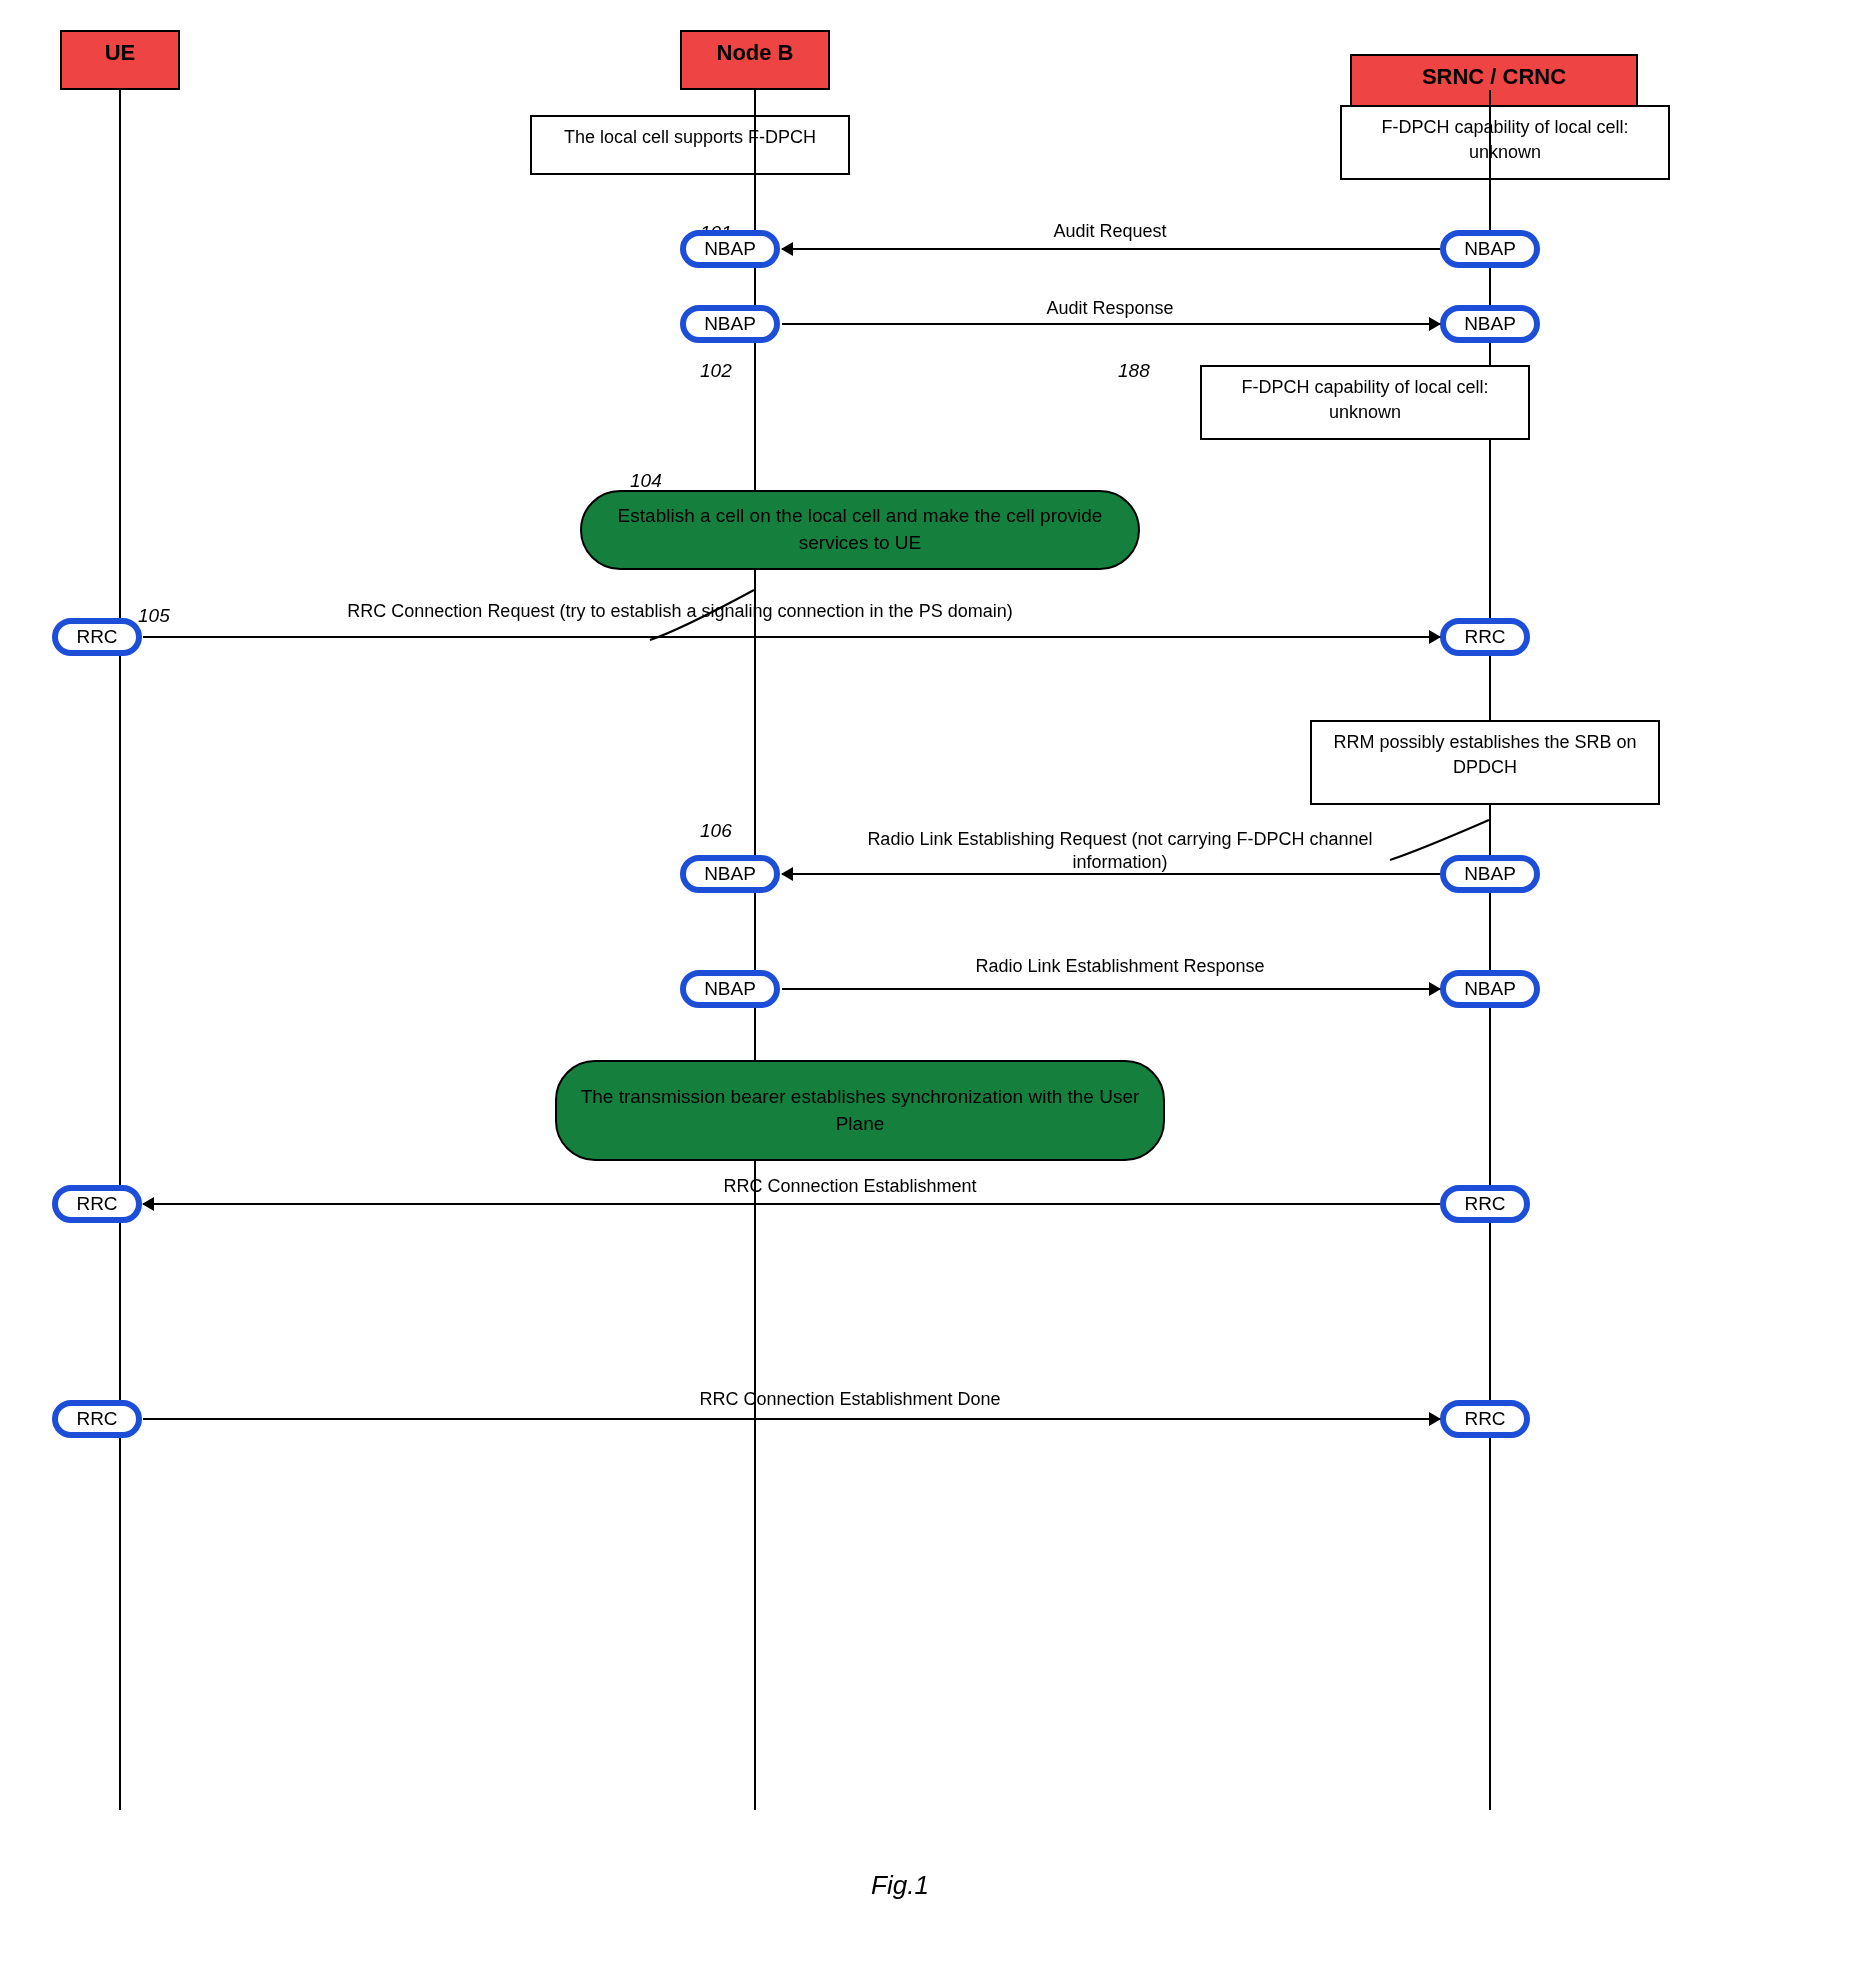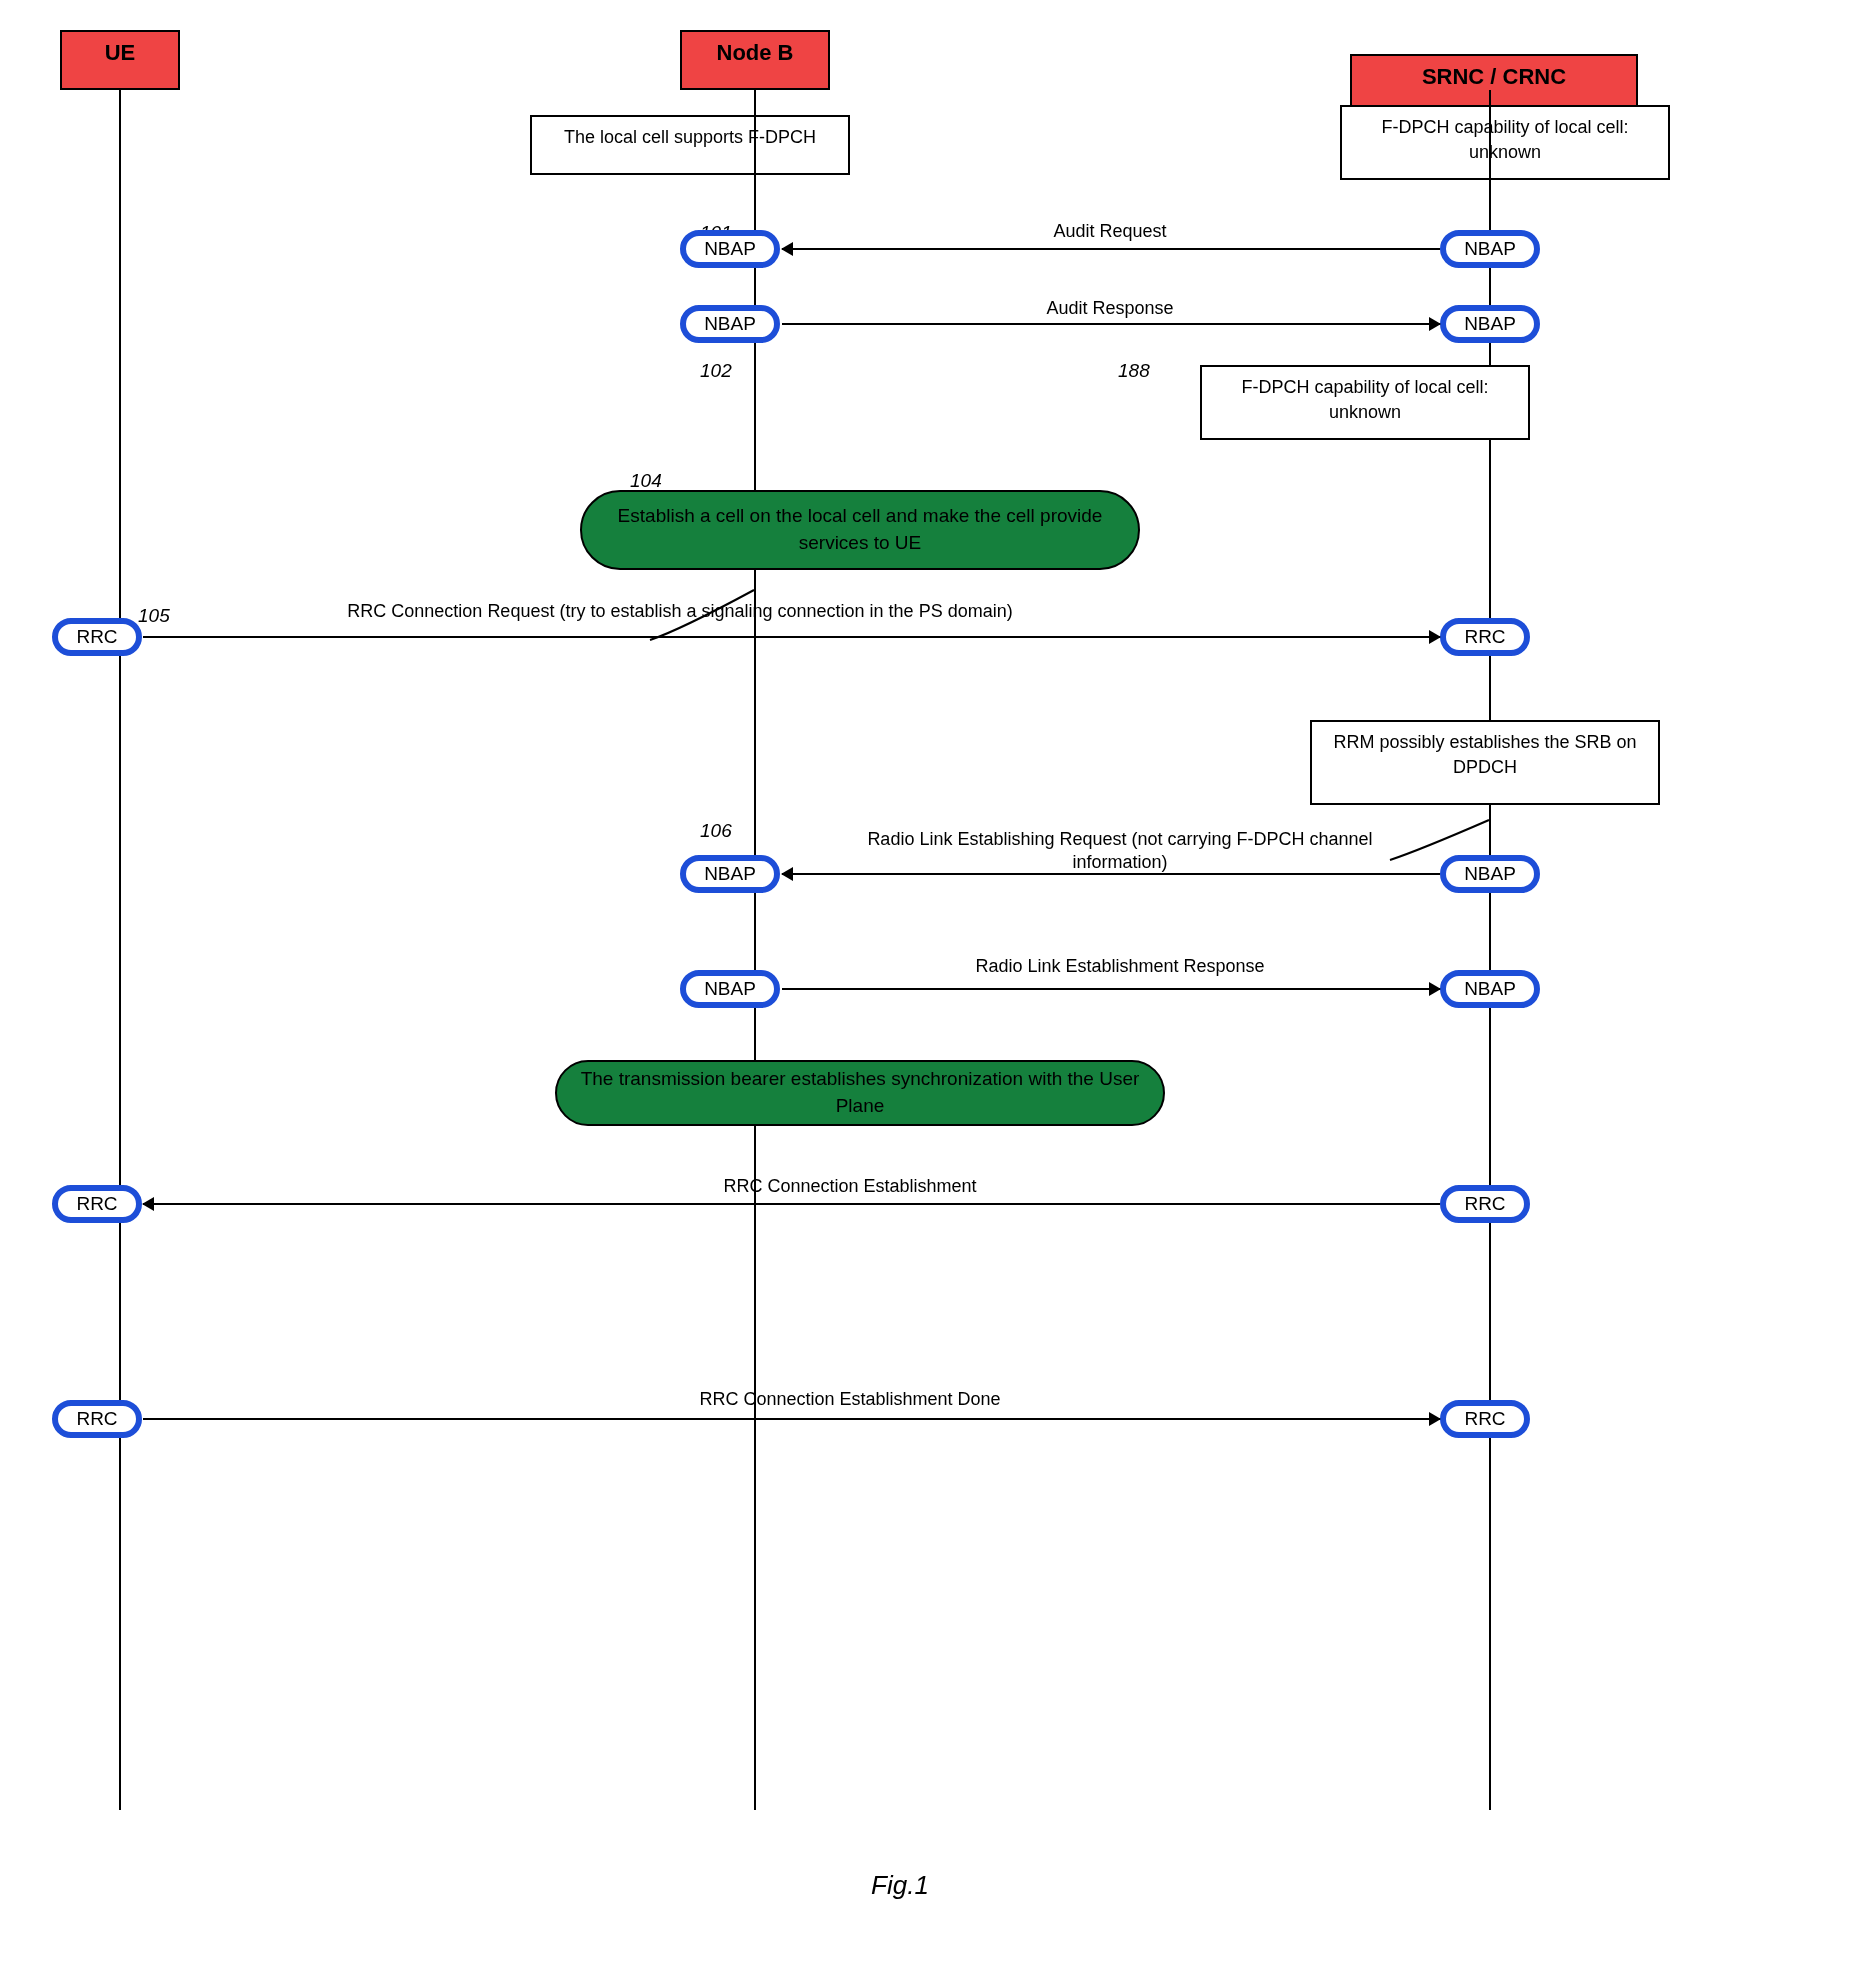--- a/index.html
+++ b/index.html
@@ -236,21 +236,21 @@
 
   <div class="pill" style="left:1440px; top:970px; width:100px; height:38px;">
     <span>NBAP</span>
   </div>
 
   <div class="arrow-line arrow-right" style="left:782px; top:988px; width:658px;"></div>
   <div class="arrow-label" style="left:830px; top:955px; width:580px; font-size:18px; text-align:center;">
     <span>Radio Link Establishment Response</span>
   </div>
 
-  <div class="wide-pill" style="left:555px; top:1060px; width:610px; height:66px; font-size:19px;">
+  <div class="wide-pill" style="left:555px; top:1060px; width:610px; height:101px; font-size:19px;">
     <span>The transmission bearer establishes synchronization with the User Plane</span>
   </div>
 
   <div class="pill" style="left:52px; top:1185px; width:90px; height:38px;">
     <span>RRC</span>
   </div>
 
   <div class="pill" style="left:1440px; top:1185px; width:90px; height:38px;">
     <span>RRC</span>
   </div>

